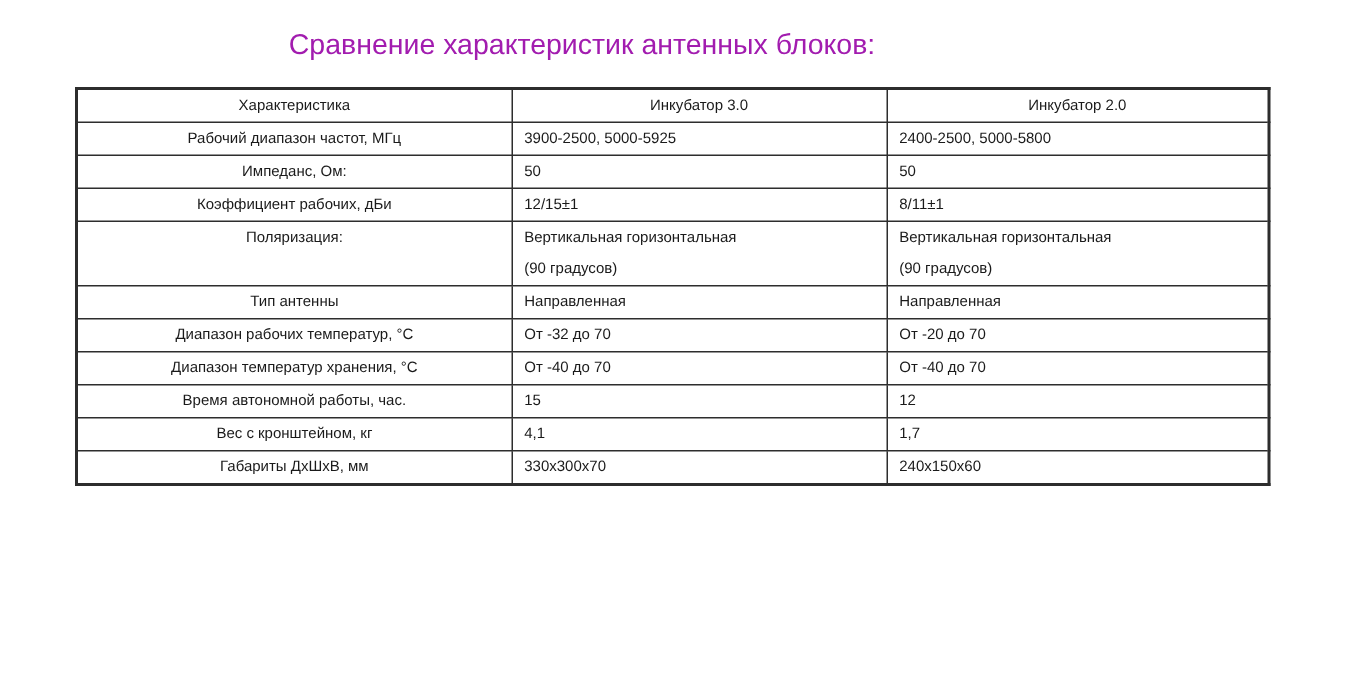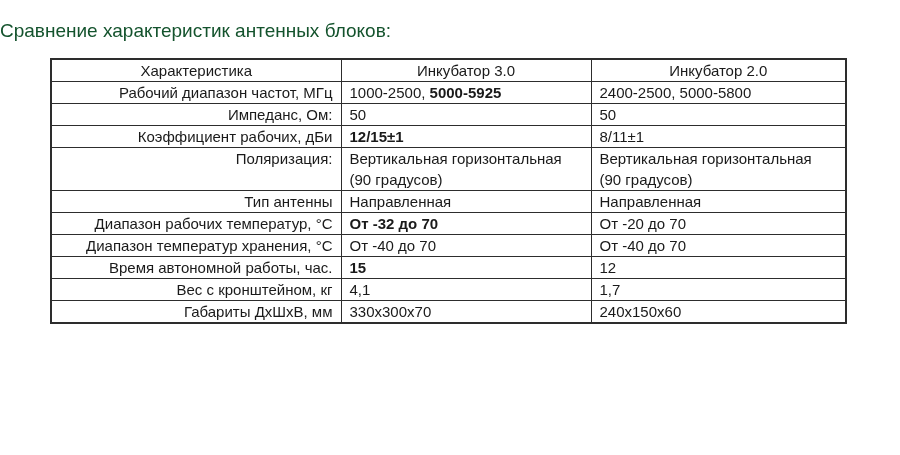--- a/index.html
+++ b/index.html
@@ -13,57 +13,57 @@
     position: relative;
     font-family: "Liberation Sans", sans-serif;
     color: #1a1a1a;
     overflow: hidden;
   }
   .page-title {
     position: absolute;
     top: 20px;
     left: 0;
     width: 776px;
-    text-align: left;
+    text-align: center;
     font-size: 19px;
     font-weight: 400;
-    color: #14532d;
+    color: #a21caf;
   }
   table.compare {
     position: absolute;
     left: 50px;
     top: 58px;
     width: 795px;
     border-collapse: collapse;
     border: 2px solid #2d2d2d;
     table-layout: fixed;
   }
   table.compare th,
   table.compare td {
     border: 1px solid #2d2d2d;
-    font-size: 15px;
+    font-size: 10px;
     font-weight: 400;
     line-height: 21px;
     padding: 0 8px;
     vertical-align: top;
     color: #1a1a1a;
     overflow: hidden;
   }
   table.compare th {
     text-align: center;
   }
   table.compare td.label-cell {
-    text-align: right;
+    text-align: center;
   }
   table.compare td.value-cell {
     text-align: left;
     white-space: pre-line;
   }
   .b {
-    font-weight: 700;
+    font-weight: 400;
   }
   col.c1 { width: 290px; }
   col.c2 { width: 250px; }
   col.c3 { width: 255px; }
 </style>
 </head>
 <body>
 
 <div class="page-title">Сравнение характеристик антенных блоков:</div>
 
@@ -76,21 +76,21 @@
   <thead>
     <tr>
       <th>Характеристика</th>
       <th>Инкубатор 3.0</th>
       <th>Инкубатор 2.0</th>
     </tr>
   </thead>
   <tbody>
       <tr>
         <td class="label-cell">Рабочий диапазон частот, МГц</td>
-        <td class="value-cell"><span>1000-2500, </span><span class="b">5000-5925</span></td>
+        <td class="value-cell"><span>3900-2500, </span><span class="b">5000-5925</span></td>
         <td class="value-cell"><span>2400-2500, 5000-5800</span></td>
       </tr>
       <tr>
         <td class="label-cell">Импеданс, Ом:</td>
         <td class="value-cell"><span>50</span></td>
         <td class="value-cell"><span>50</span></td>
       </tr>
       <tr>
         <td class="label-cell">Коэффициент рабочих, дБи</td>
         <td class="value-cell"><span class="b">12/15±1</span></td>

